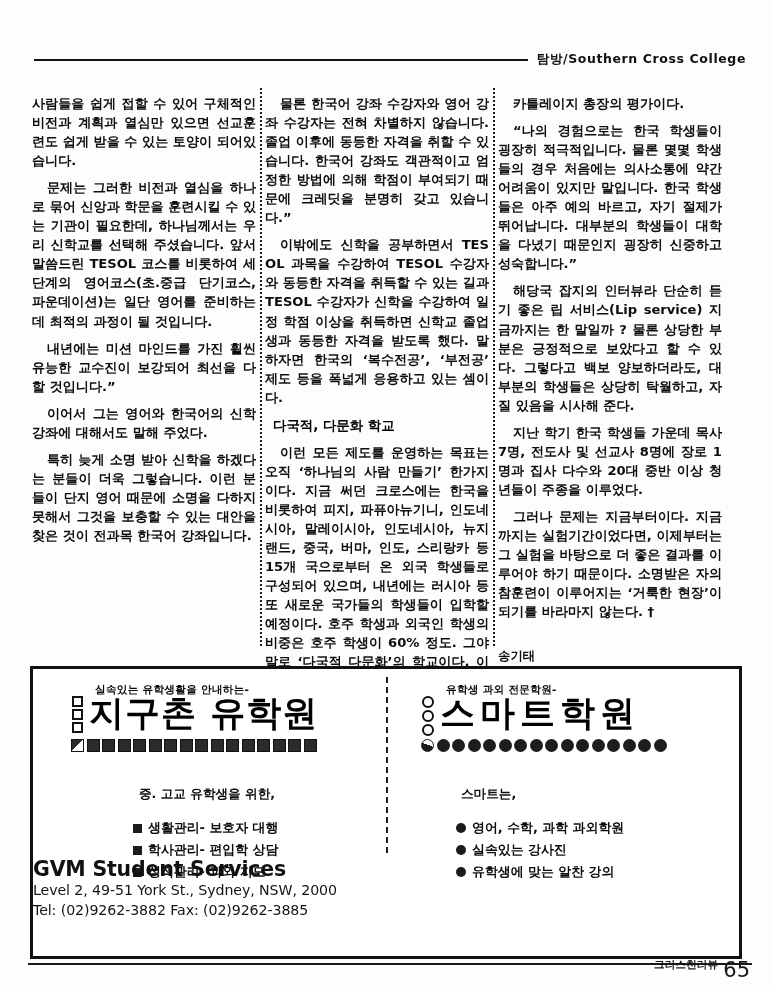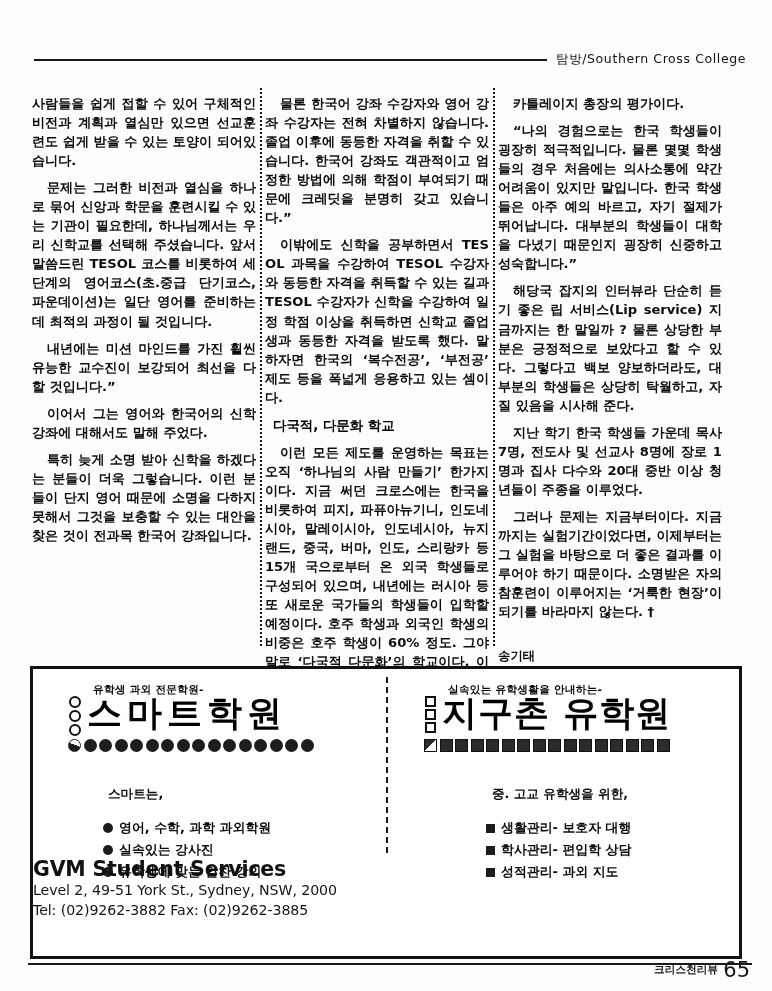--- a/index.html
+++ b/index.html
@@ -36,21 +36,21 @@
   .runhead-rule {
     flex: 1 1 auto;
     height: 2px;
     background: #161616;
     margin-right: 9px;
     margin-top: 1px;
     transform: scaleY(1);
   }
   .runhead-title {
     font-size: 12.5px;
-    font-weight: 400;
+    font-weight: 700;
     letter-spacing: 0.6px;
     white-space: nowrap;
     color: #101010;
   }
 
   
   .article {
     position: absolute;
     left: 32px;
     top: 86px;
@@ -272,21 +272,21 @@
     right: 20px;
     top: 963px;
     height: 2px;
     background: #1a1a1a;
   }
   .folio {
     position: absolute;
     right: 22px;
     top: 958px;
     display: flex;
-    align-items: center;
+    align-items: flex-start;
     gap: 5px;
   }
   .folio-mag {
     font-size: 10.5px;
     font-weight: 700;
     color: #161616;
     letter-spacing: 0.2px;
   }
   .folio-num {
     font-size: 21px;
@@ -337,20 +337,63 @@
       </div>
     </div>
 
   </div>
 
   <div class="ad-block">
 
     <div class="ad-top">
 
       <div class="ad-half">
+        <div class="ad-tagline" style="left:62px; top:14px;">실속있는 유학생활을 안내하는-</div>
+        <div class="mark-stack" style="left:39px; top:27px;">
+          <div class="sq-open"></div>
+          <div class="sq-open"></div>
+          <div class="sq-open"></div>
+        </div>
+        <div class="ad-title" style="left:56px; top:27px;">지구촌 유학원</div>
+        <div class="mark-row" style="left:38px; top:70px;">
+          <div class="sq-fill half"></div>
+          <div class="sq-fill"></div>
+          <div class="sq-fill"></div>
+          <div class="sq-fill"></div>
+          <div class="sq-fill"></div>
+          <div class="sq-fill"></div>
+          <div class="sq-fill"></div>
+          <div class="sq-fill"></div>
+          <div class="sq-fill"></div>
+          <div class="sq-fill"></div>
+          <div class="sq-fill"></div>
+          <div class="sq-fill"></div>
+          <div class="sq-fill"></div>
+          <div class="sq-fill"></div>
+          <div class="sq-fill"></div>
+          <div class="sq-fill"></div>
+        </div>
+        <div class="ad-lead" style="left:106px; top:117px;">중. 고교 유학생을 위한,</div>
+        <ul class="ad-list" style="left:100px; top:148px;">
+          <li>
+            <span class="bullet-sq"></span>
+            <span>생활관리- 보호자 대행</span>
+          </li>
+          <li>
+            <span class="bullet-sq"></span>
+            <span>학사관리- 편입학 상담</span>
+          </li>
+          <li>
+            <span class="bullet-sq"></span>
+            <span>성적관리- 과외 지도</span>
+          </li>
+        </ul>
+      </div>
+
+      <div class="ad-half">
         <div class="ad-tagline" style="left:60px; top:14px;">유학생 과외 전문학원-</div>
         <div class="mark-stack" style="left:36px; top:27px;">
           <div class="ci-open"></div>
           <div class="ci-open"></div>
           <div class="ci-open"></div>
         </div>
         <div class="ad-title spaced" style="left:54px; top:27px;">스마트학원</div>
         <div class="mark-row" style="left:35px; top:70px;">
           <div class="ci-fill half"></div>
           <div class="ci-fill"></div>
@@ -379,63 +422,20 @@
             <span class="bullet-ci"></span>
             <span>실속있는 강사진</span>
           </li>
           <li>
             <span class="bullet-ci"></span>
             <span>유학생에 맞는 알찬 강의</span>
           </li>
         </ul>
       </div>
 
-      <div class="ad-half">
-        <div class="ad-tagline" style="left:62px; top:14px;">실속있는 유학생활을 안내하는-</div>
-        <div class="mark-stack" style="left:39px; top:27px;">
-          <div class="sq-open"></div>
-          <div class="sq-open"></div>
-          <div class="sq-open"></div>
-        </div>
-        <div class="ad-title" style="left:56px; top:27px;">지구촌 유학원</div>
-        <div class="mark-row" style="left:38px; top:70px;">
-          <div class="sq-fill half"></div>
-          <div class="sq-fill"></div>
-          <div class="sq-fill"></div>
-          <div class="sq-fill"></div>
-          <div class="sq-fill"></div>
-          <div class="sq-fill"></div>
-          <div class="sq-fill"></div>
-          <div class="sq-fill"></div>
-          <div class="sq-fill"></div>
-          <div class="sq-fill"></div>
-          <div class="sq-fill"></div>
-          <div class="sq-fill"></div>
-          <div class="sq-fill"></div>
-          <div class="sq-fill"></div>
-          <div class="sq-fill"></div>
-          <div class="sq-fill"></div>
-        </div>
-        <div class="ad-lead" style="left:106px; top:117px;">중. 고교 유학생을 위한,</div>
-        <ul class="ad-list" style="left:100px; top:148px;">
-          <li>
-            <span class="bullet-sq"></span>
-            <span>생활관리- 보호자 대행</span>
-          </li>
-          <li>
-            <span class="bullet-sq"></span>
-            <span>학사관리- 편입학 상담</span>
-          </li>
-          <li>
-            <span class="bullet-sq"></span>
-            <span>성적관리- 과외 지도</span>
-          </li>
-        </ul>
-      </div>
-
       <div class="ad-divider"></div>
     </div>
 
     <div class="gvm">
       <div class="gvm-name">GVM Student Services</div>
       <div class="gvm-line">Level 2, 49-51 York St., Sydney, NSW, 2000</div>
       <div class="gvm-line">Tel: (02)9262-3882 Fax: (02)9262-3885</div>
     </div>
 
   </div>

